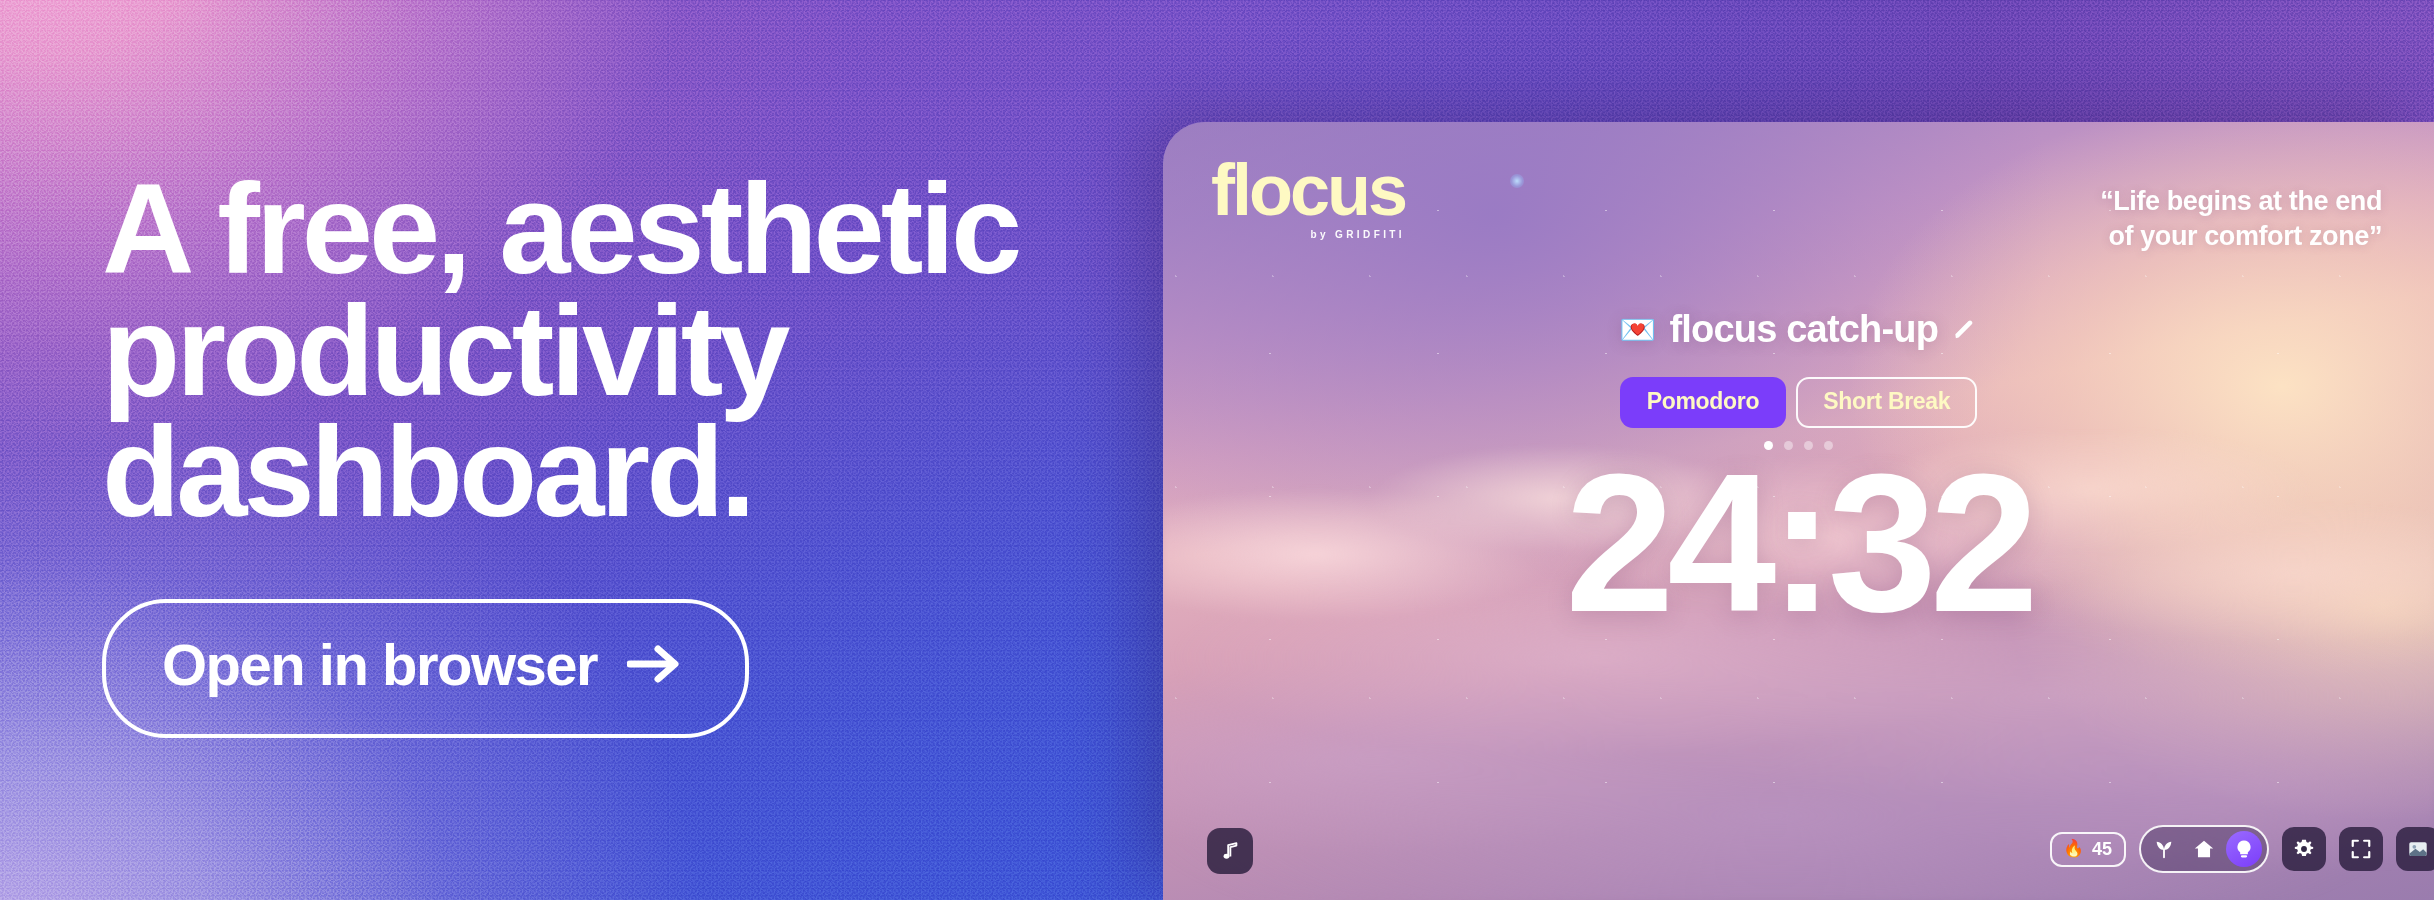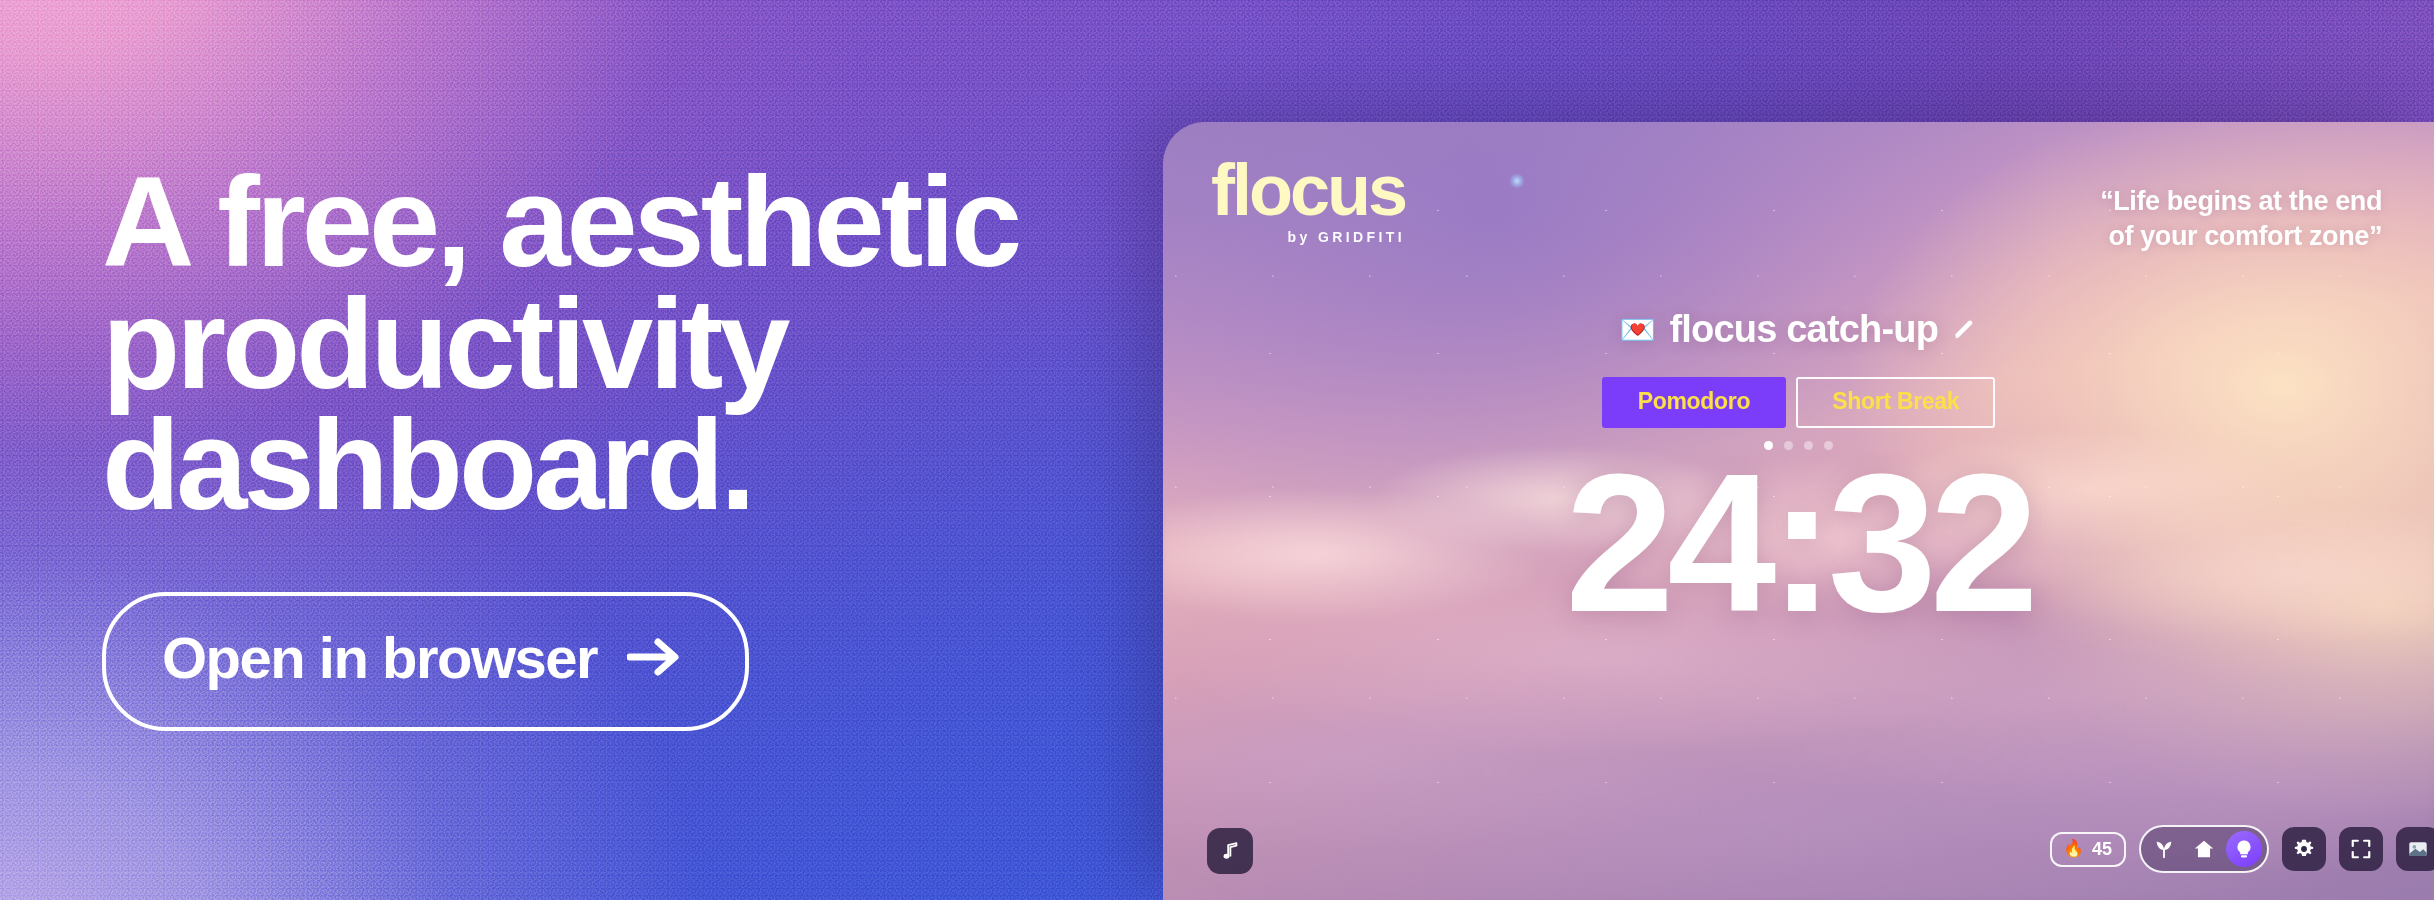--- a/index.html
+++ b/index.html
@@ -25,21 +25,21 @@
     background-image:
       repeating-radial-gradient(circle at 17% 23%, rgba(255,255,255,.5) 0 1px, transparent 1px 3px),
       repeating-radial-gradient(circle at 63% 71%, rgba(0,0,0,.35) 0 1px, transparent 1px 3px),
       repeating-radial-gradient(circle at 88% 41%, rgba(255,255,255,.4) 0 1px, transparent 1px 4px),
       repeating-radial-gradient(circle at 31% 86%, rgba(0,0,0,.3) 0 1px, transparent 1px 4px);
     background-size:7px 7px, 5px 5px, 9px 9px, 6px 6px;
   }
 
   
   #hero{
-    position:absolute; left:102px; top:161px; width:1040px; z-index:5;
+    position:absolute; left:102px; top:168px; width:1040px; z-index:5;
   }
   #headline{
     font-family:"Liberation Sans", sans-serif;
     font-weight:700;
     font-size:128px;
     line-height:0.95;
     letter-spacing:-4px;
     color:#fff;
     white-space:pre-line;
   }
@@ -113,21 +113,21 @@
   }
 
   
   #logo{ position:absolute; left:48px; top:32px; }
   #logo .word{
     font-family:"Liberation Sans", sans-serif;
     font-size:72px; font-weight:700; color:#fef9c3;
     letter-spacing:-3px; line-height:1;
   }
   #logo .sub{
-    text-align:right; color:#fff; font-size:14px;
+    text-align:right; color:#fff; font-size:10px;
     letter-spacing:3.4px; font-weight:600; margin-top:3px; opacity:.96;
   }
 
   
   #quote{
     position:absolute; right:52px; top:62px;
     text-align:right; color:#fff;
     font-size:27px; font-weight:600; line-height:1.3;
     letter-spacing:-.4px; white-space:pre-line;
     text-shadow:0 1px 10px rgba(120,70,110,.22);
@@ -142,22 +142,22 @@
     display:flex; align-items:center; gap:13px;
     color:#fff; font-size:38px; font-weight:600; letter-spacing:-.8px;
     text-shadow:0 2px 14px rgba(120,70,110,.25);
   }
   #task .emoji{ font-size:30px; line-height:1; }
   #task .pencil{ width:26px; height:26px; display:block; cursor:pointer; }
 
   #tabs{ display:flex; gap:10px; margin-top:26px; }
   .tab{
     font-family:"Liberation Sans", sans-serif;
-    font-size:23px; font-weight:600; color:#fde047;
-    padding:11px 34px 13px; border-radius:3px;
+    font-size:23px; font-weight:600; color:#fef9c3;
+    padding:11px 25px 13px; border-radius:13px;
     border:2.5px solid transparent; background:transparent;
     cursor:pointer; letter-spacing:-.3px; line-height:1;
   }
   .tab.active{ background:#7b3dfa; }
   .tab.outline{ border-color:rgba(255,255,255,.95); }
   .tab.outline.dim{ border-color:rgba(255,255,255,.6); }
 
   #dots{ display:flex; gap:11px; margin-top:13px; }
   #dots i{ width:9px; height:9px; border-radius:50%; background:rgba(255,255,255,.42); display:block; }
   #dots i.on{ background:#fff; }

